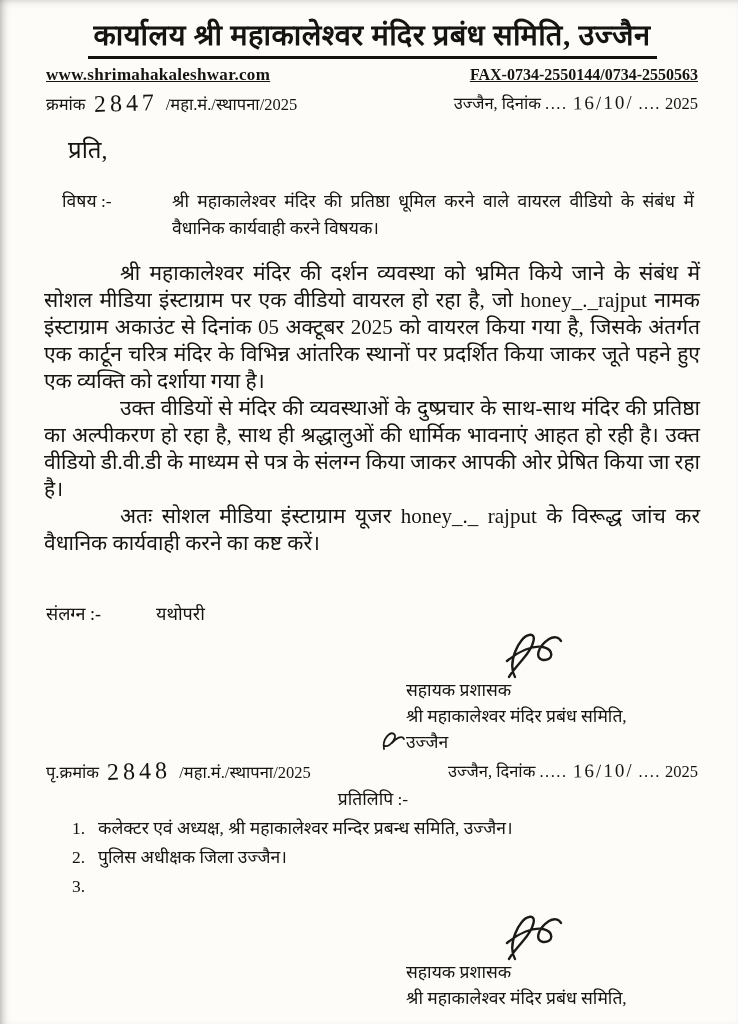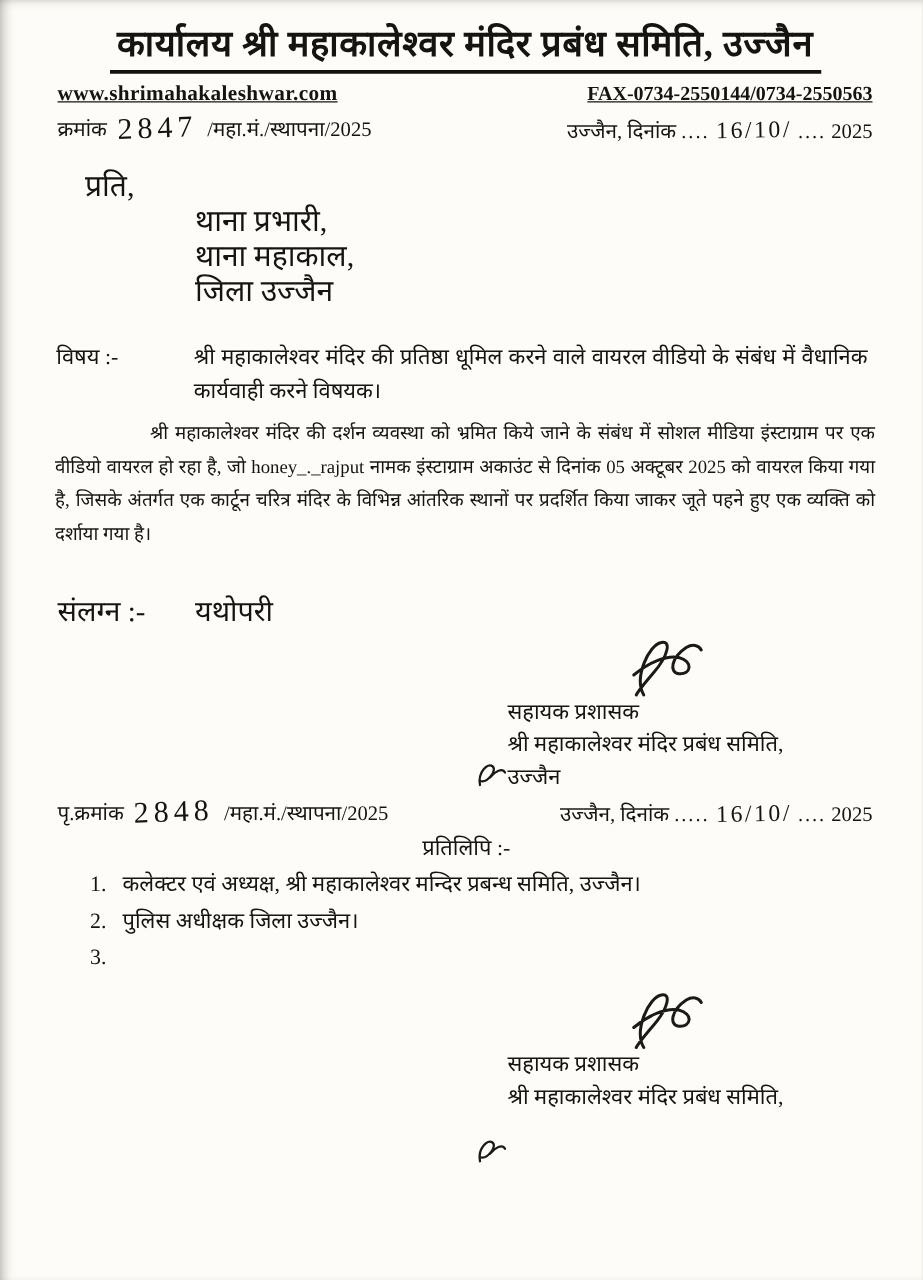--- a/index.html
+++ b/index.html
@@ -19,21 +19,21 @@
   .title{
     display:inline-block;
     margin:2px 0 4px 0;
     font-size:29px;
     font-weight:bold;
     letter-spacing:.5px;
     border-bottom:3px solid #14110e;
     padding:0 6px 3px 6px;
     white-space:nowrap;
   }
-  .row{display:flex;justify-content:space-between;align-items:flex-end;}
+  .row{display:flex;justify-content:space-between;align-items:center;}
   .contacts{margin:2px 2px 4px 2px;}
   .website{font-weight:bold;font-size:17px;text-decoration:underline;letter-spacing:.3px;}
   .fax{font-weight:bold;font-size:16px;text-decoration:underline;}
   .refline{margin:2px 2px 0 2px;font-size:16.5px;}
   .refline .left,.refline .right{white-space:nowrap;}
   .hw{
     display:inline-block;
     font-size:24px;
     letter-spacing:4px;
     font-weight:500;
@@ -46,25 +46,25 @@
     letter-spacing:2px;
     font-weight:500;
     transform:rotate(-1deg);
     padding:0 1px;
   }
   .dots{letter-spacing:1.5px;}
   .recipient{margin-top:20px;font-size:24px;line-height:28px;}
   .recipient .salutation{margin-left:24px;}
   .recipient .lines{margin-left:112px;}
   .subject{display:flex;margin-top:24px;font-size:17.5px;line-height:27px;}
-  .subject .label{flex:0 0 110px;margin-left:1px;white-space:nowrap;}
+  .subject .label{flex:0 0 110px;margin-left:18px;white-space:nowrap;}
   .subject .text{flex:1;padding-right:6px;text-align:justify;}
-  .body-text{margin-top:8px;font-size:15px;line-height:27px;text-align:justify;}
+  .body-text{margin-top:18px;font-size:21px;line-height:27px;text-align:justify;}
   .body-text p{margin:0;text-indent:76px;}
-  .enclosure{display:flex;margin-top:30px;font-size:23px;}
+  .enclosure{display:flex;margin-top:44px;font-size:18px;}
   .enclosure .label{flex:0 0 110px;margin-left:2px;}
   .sig-block{
     width:260px;
     margin:4px 34px 0 auto;
     font-size:17.5px;
     line-height:26px;
   }
   .sig-scribble{display:block;margin:0 auto -4px auto;}
   .sig-city{position:relative;display:inline-block;}
   .sig-city .mini-scribble{position:absolute;left:-26px;top:0;}
@@ -96,34 +96,31 @@
         <span class="dots">....</span>
         <span class="hw-date">16/10/</span>
         <span class="dots">....</span>
         <span>2025</span>
       </span>
     </div>
   </header>
 
   <section class="recipient">
     <div class="salutation">प्रति,</div>
-    <div class="lines">
-      <div>थाना प्रभारी,</div>
-      <div>थाना महाकाल,</div>
-      <div>जिला उज्जैन</div>
-    </div>
   </section>
 
   <section class="subject">
     <span class="label">विषय :-</span>
     <span class="text">श्री महाकालेश्वर मंदिर की प्रतिष्ठा धूमिल करने वाले वायरल वीडियो के संबंध में वैधानिक कार्यवाही करने विषयक।</span>
   </section>
 
   <section class="body-text">
     <p>श्री महाकालेश्वर मंदिर की दर्शन व्यवस्था को भ्रमित किये जाने के संबंध में सोशल मीडिया इंस्टाग्राम पर एक वीडियो वायरल हो रहा है, जो honey_._rajput नामक इंस्टाग्राम अकाउंट से दिनांक 05 अक्टूबर 2025 को वायरल किया गया है, जिसके अंतर्गत एक कार्टून चरित्र मंदिर के विभिन्न आंतरिक स्थानों पर प्रदर्शित किया जाकर जूते पहने हुए एक व्यक्ति को दर्शाया गया है।</p>
+    <p>उक्त वीडियों से मंदिर की व्यवस्थाओं के दुष्प्रचार के साथ-साथ मंदिर की प्रतिष्ठा का अल्पीकरण हो रहा है, साथ ही श्रद्धालुओं की धार्मिक भावनाएं आहत हो रही है। उक्त वीडियो डी.वी.डी के माध्यम से पत्र के संलग्न किया जाकर आपकी ओर प्रेषित किया जा रहा है।</p>
+    <p>अतः सोशल मीडिया इंस्टाग्राम यूजर honey_._ rajput के विरूद्ध जांच कर वैधानिक कार्यवाही करने का कष्ट करें।</p>
   </section>
 
   <section class="enclosure">
     <span class="label">संलग्न :-</span>
     <span>यथोपरी</span>
   </section>
 
   <section class="sig-block">
     <svg class="sig-scribble" width="74" height="52" viewBox="0 0 74 52">
       <path d="M16 48 C8 34 20 8 30 6 C38 4 36 16 24 30 C18 37 12 44 10 48 M8 32 C20 22 34 16 44 18 C56 21 54 32 44 31 C36 30 38 18 50 10 C55 7 60 8 62 12" fill="none" stroke="#1c1a17" stroke-width="2.4" stroke-linecap="round"></path>

